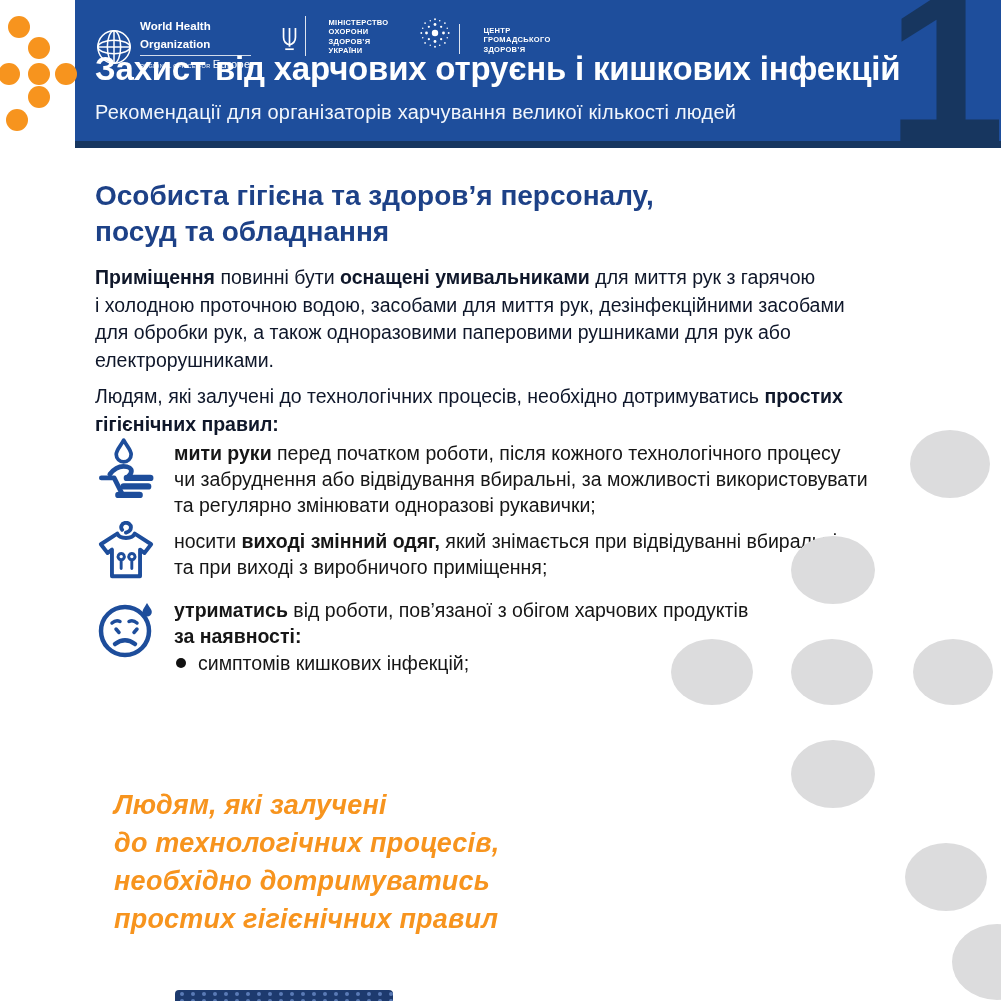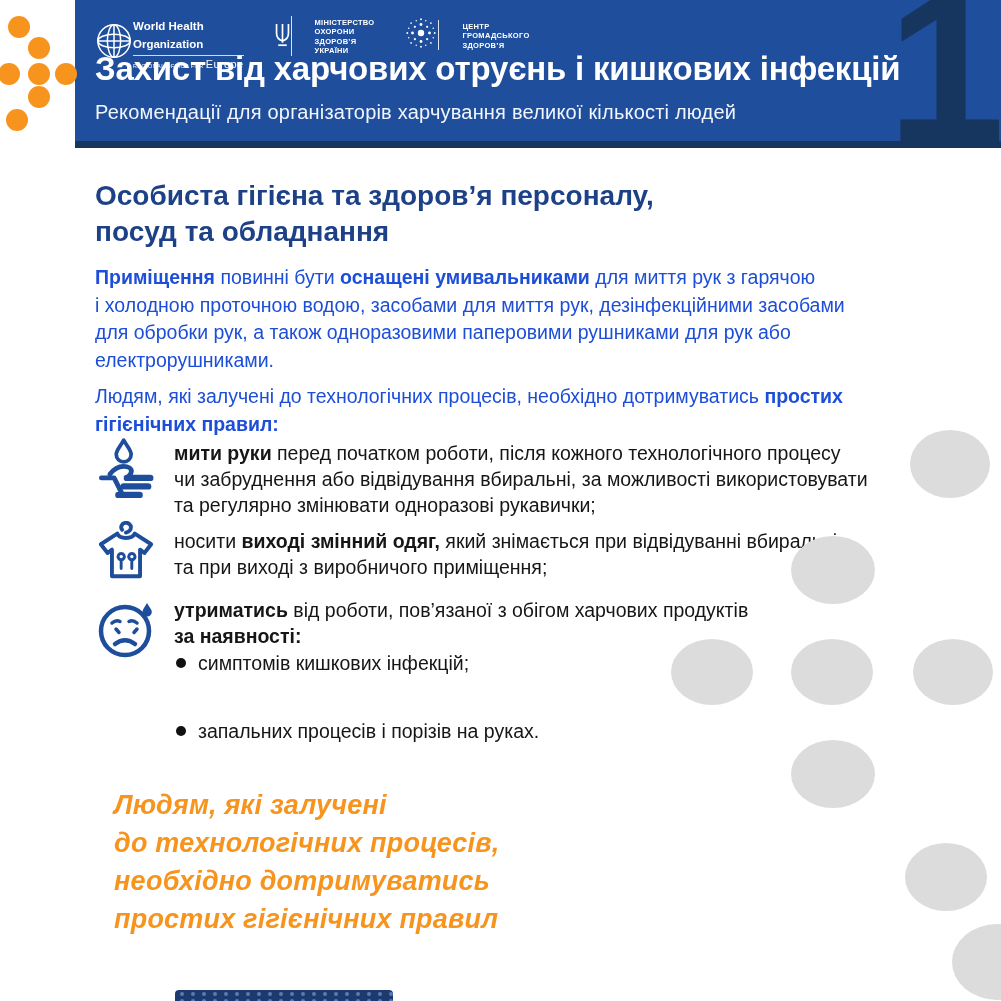--- a/index.html
+++ b/index.html
@@ -4,38 +4,38 @@
 <style>
   html,body{margin:0;padding:0;}
   body{font-family:"Liberation Sans","DejaVu Sans",sans-serif;background:#ffffff;}
   #page{position:relative;width:1001px;height:1001px;background:#ffffff;overflow:hidden;}
 
   
   .header-band{position:absolute;left:75px;top:0;width:926px;height:148px;background:#1e4e9c;overflow:hidden;}
   .header-dark-edge{position:absolute;left:0;bottom:0;width:100%;height:7px;background:#17365f;}
   .issue-number{position:absolute;right:2px;top:-38px;font-size:212px;line-height:1;font-weight:800;color:#17365f;letter-spacing:-6px;}
   .logos{position:absolute;left:20px;top:16px;display:flex;gap:30px;align-items:flex-start;color:#fff;}
-  .logo{display:flex;gap:0;align-items:center;}
+  .logo{display:flex;gap:7px;align-items:flex-end;}
   .logo-sep{border-left:1px solid rgba(255,255,255,.85);padding-left:23px;}
   .logo-lines{font-size:7.5px;font-weight:700;line-height:1.25;letter-spacing:.3px;white-space:pre-wrap;padding-top:2px;}
   .who-name{font-size:11.5px;font-weight:700;line-height:1.15;white-space:pre-wrap;}
   .who-region{border-top:1px solid rgba(255,255,255,.8);margin-top:3px;padding-top:2px;font-size:5.5px;letter-spacing:.4px;}
   .who-region .eu{font-size:11px;font-weight:400;margin-left:2px;}
   .page-title{position:absolute;left:20px;top:50px;width:890px;font-size:33px;font-weight:800;color:#ffffff;letter-spacing:-.2px;white-space:nowrap;}
   .page-subtitle{position:absolute;left:20px;top:101px;font-size:20px;font-weight:400;color:#f2f6fc;letter-spacing:.2px;}
 
   
   .orange-dot{position:absolute;border-radius:50%;background:#f7941e;}
   .gray-circle{position:absolute;border-radius:50%;background:#dcdcdd;}
   .footer-bar{position:absolute;left:175px;top:990px;width:218px;height:11px;background:#1d3a6e;border-radius:4px 4px 0 0;overflow:hidden;}
   .footer-bar i{position:absolute;width:4px;height:4px;border-radius:50%;background:#5a7ab5;}
 
   
   .content-heading{position:absolute;left:95px;top:178px;font-size:28px;line-height:36px;font-weight:800;color:#1d4187;white-space:pre-wrap;}
-  .para{position:absolute;left:95px;font-size:19.5px;line-height:27.5px;color:#1d4ed8;white-space:pre-wrap;}
+  .para{position:absolute;left:95px;font-size:19.5px;line-height:27.5px;color:#0f172a;white-space:pre-wrap;}
   .para .b,.rule-text .b{font-weight:800;}
   #para-1{top:264px;}
   #para-2{top:383px;}
 
   .rule-icon{position:absolute;left:95px;}
   .rule-text{position:absolute;left:174px;font-size:19.5px;line-height:26px;color:#161616;white-space:pre-wrap;}
   #rule-icon-1{top:437px;} #rule-text-1{top:440px;}
   #rule-icon-2{top:521px;} #rule-text-2{top:528px;}
   #rule-icon-3{top:597px;} #rule-text-3{top:597px;}
 
@@ -175,24 +175,20 @@
       <path d="M20 47 Q30 39.5 40 47"></path>
       <path d="M52 6 c-2.6 4.6 -4.4 6.2 -4.4 9 a4.6 4.6 0 0 0 9.2 0 c0 -2.8 -2.2 -4.4 -4.8 -9 Z" fill="#1d4d9b" stroke="none"></path>
     </svg>
   </div>
   <div class="rule-text" id="rule-text-3"><span class="b">утриматись</span><span> від роботи, пов’язаної з обігом харчових продуктів
 </span><span class="b">за наявності:</span></div>
 
   <div class="bullet-row" id="bullet-0">
     <span class="bullet-dot"></span>
     <span>симптомів кишкових інфекцій;</span>
-  </div>
-  <div class="bullet-row" id="bullet-2">
-    <span class="bullet-dot"></span>
-    <span>запальних процесів і порізів на руках.</span>
   </div>
 
   <div class="quote">
     <div class="quote-bar"></div>
     <div class="quote-text">Людям, які залучені
 до технологічних процесів,
 необхідно дотримуватись
 простих гігієнічних правил</div>
   </div>
 

